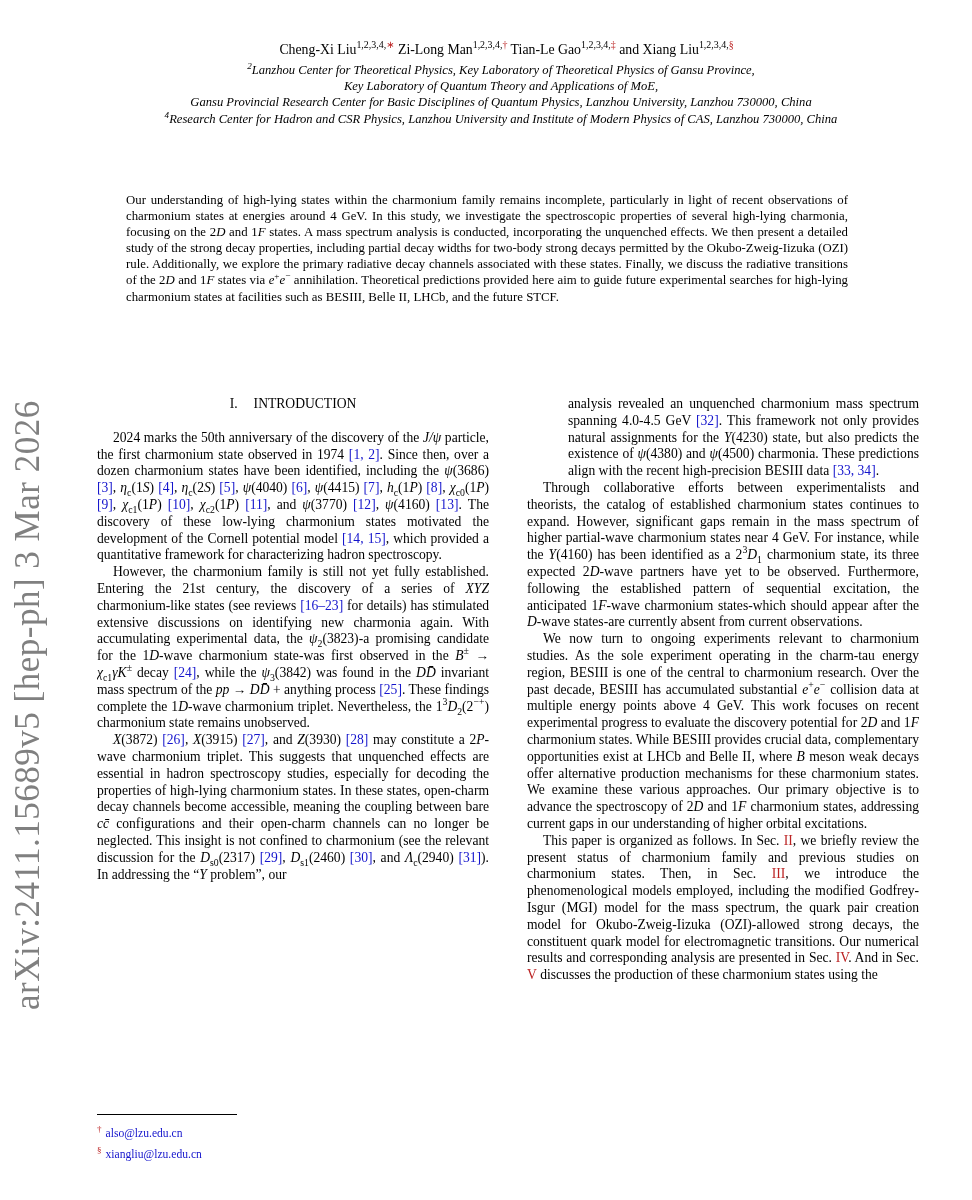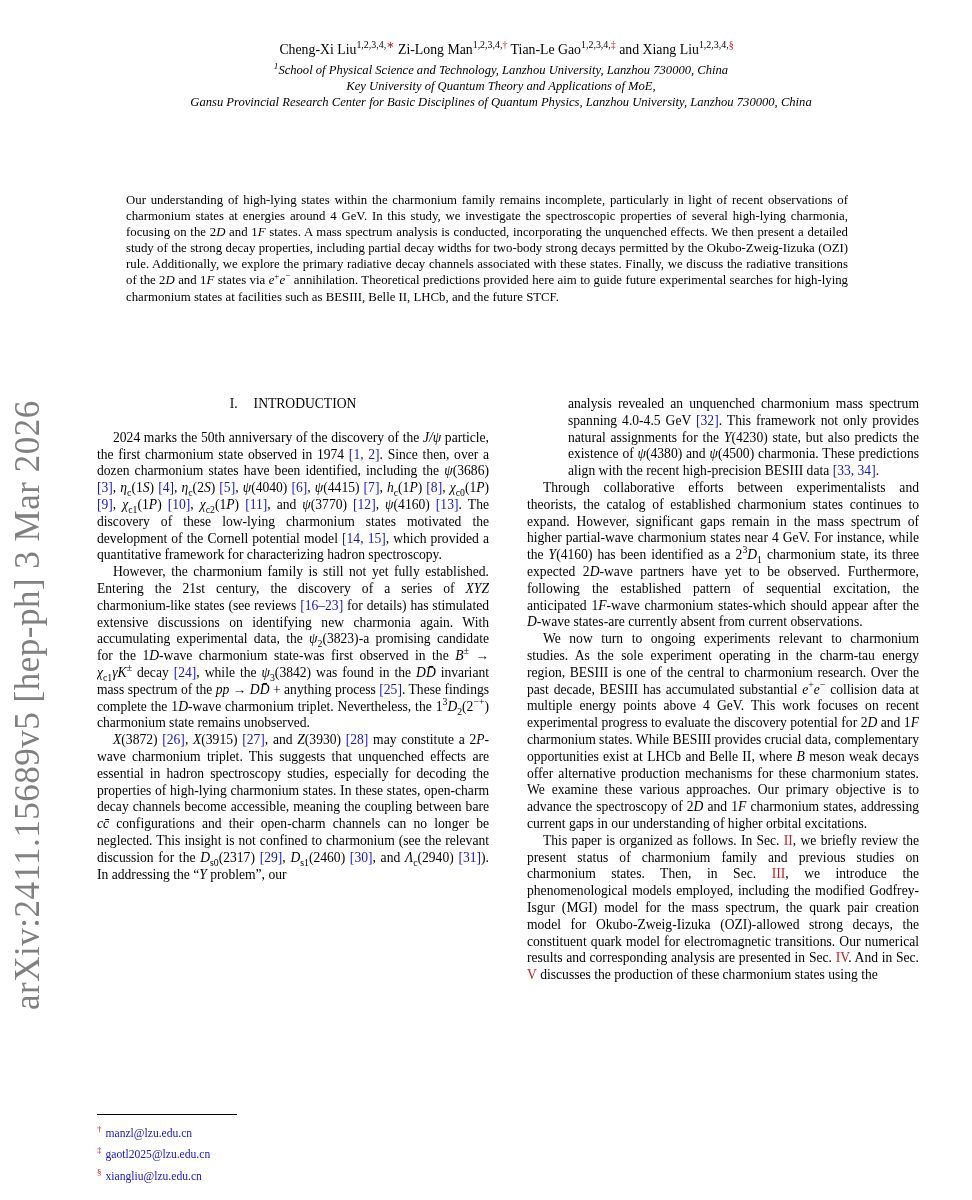--- a/index.html
+++ b/index.html
@@ -111,23 +111,24 @@
 <body>
 
 <div class="page">
 
   <div class="sideline">arXiv:2411.15689v5 [hep-ph] 3 Mar 2026</div>
 
 
   <div class="authors"><span class="sg-t">Cheng-Xi Liu</span><sup class="sg-sup">1,2,3,4,</sup><sup class="sg-rsup">∗</sup><span class="sg-t"> Zi-Long Man</span><sup class="sg-sup">1,2,3,4,</sup><sup class="sg-rsup">†</sup><span class="sg-t"> Tian-Le Gao</span><sup class="sg-sup">1,2,3,4,</sup><sup class="sg-rsup">‡</sup><span class="sg-t"> and Xiang Liu</span><sup class="sg-sup">1,2,3,4,</sup><sup class="sg-rsup">§</sup></div>
 
   <div class="affiliations">
-      <div><sup>1</sup>School of Physical Science and Technology, Lanzhou University, Lanzhou 730000, China</div>
-      <div>Key University of Quantum Theory and Applications of MoE,</div>
+      <div><sup>2</sup>Lanzhou Center for Theoretical Physics, Key Laboratory of Theoretical Physics of Gansu Province,</div>
+      <div>Key Laboratory of Quantum Theory and Applications of MoE,</div>
       <div>Gansu Provincial Research Center for Basic Disciplines of Quantum Physics, Lanzhou University, Lanzhou 730000, China</div>
+      <div><sup>4</sup>Research Center for Hadron and CSR Physics, Lanzhou University and Institute of Modern Physics of CAS, Lanzhou 730000, China</div>
     </div>
 
   <div class="abstract"><span class="sg-t">Our understanding of high-lying states within the charmonium family remains incomplete, particularly in light of recent observations of charmonium states at energies around 4 GeV. In this study, we investigate the spectroscopic properties of several high-lying charmonia, focusing on the 2</span><span class="sg-i">D</span><span class="sg-t"> and 1</span><span class="sg-i">F</span><span class="sg-t"> states. A mass spectrum analysis is conducted, incorporating the unquenched effects. We then present a detailed study of the strong decay properties, including partial decay widths for two-body strong decays permitted by the Okubo-Zweig-Iizuka (OZI) rule. Additionally, we explore the primary radiative decay channels associated with these states. Finally, we discuss the radiative transitions of the 2</span><span class="sg-i">D</span><span class="sg-t"> and 1</span><span class="sg-i">F</span><span class="sg-t"> states via </span><span class="sg-i">e</span><sup class="sg-sup">+</sup><span class="sg-i">e</span><sup class="sg-sup">−</sup><span class="sg-t"> annihilation. Theoretical predictions provided here aim to guide future experimental searches for high-lying charmonium states at facilities such as BESIII, Belle II, LHCb, and the future STCF.</span></div>
 
   <div class="col col-left">
     <div class="section-heading">
       <span class="sec-num">I.</span><span>INTRODUCTION</span>
     </div>
     <div>
         <p class="para"><span class="sg-t">2024 marks the 50th anniversary of the discovery of the </span><span class="sg-i">J/ψ</span><span class="sg-t"> particle, the first charmonium state observed in 1974 </span><span class="sg-c">[1, 2]</span><span class="sg-t">. Since then, over a dozen charmonium states have been identified, including the </span><span class="sg-i">ψ</span><span class="sg-t">(3686) </span><span class="sg-c">[3]</span><span class="sg-t">, </span><span class="sg-i">η</span><sub class="sg-sub">c</sub><span class="sg-t">(1</span><span class="sg-i">S</span><span class="sg-t">) </span><span class="sg-c">[4]</span><span class="sg-t">, </span><span class="sg-i">η</span><sub class="sg-sub">c</sub><span class="sg-t">(2</span><span class="sg-i">S</span><span class="sg-t">) </span><span class="sg-c">[5]</span><span class="sg-t">, </span><span class="sg-i">ψ</span><span class="sg-t">(4040) </span><span class="sg-c">[6]</span><span class="sg-t">, </span><span class="sg-i">ψ</span><span class="sg-t">(4415) </span><span class="sg-c">[7]</span><span class="sg-t">, </span><span class="sg-i">h</span><sub class="sg-sub">c</sub><span class="sg-t">(1</span><span class="sg-i">P</span><span class="sg-t">) </span><span class="sg-c">[8]</span><span class="sg-t">, </span><span class="sg-i">χ</span><sub class="sg-sub">c0</sub><span class="sg-t">(1</span><span class="sg-i">P</span><span class="sg-t">) </span><span class="sg-c">[9]</span><span class="sg-t">, </span><span class="sg-i">χ</span><sub class="sg-sub">c1</sub><span class="sg-t">(1</span><span class="sg-i">P</span><span class="sg-t">) </span><span class="sg-c">[10]</span><span class="sg-t">, </span><span class="sg-i">χ</span><sub class="sg-sub">c2</sub><span class="sg-t">(1</span><span class="sg-i">P</span><span class="sg-t">) </span><span class="sg-c">[11]</span><span class="sg-t">, and </span><span class="sg-i">ψ</span><span class="sg-t">(3770) </span><span class="sg-c">[12]</span><span class="sg-t">, </span><span class="sg-i">ψ</span><span class="sg-t">(4160) </span><span class="sg-c">[13]</span><span class="sg-t">. The discovery of these low-lying charmonium states motivated the development of the Cornell potential model </span><span class="sg-c">[14, 15]</span><span class="sg-t">, which provided a quantitative framework for characterizing hadron spectroscopy.</span></p>
@@ -139,19 +140,18 @@
   <div class="col col-right">
       <p class="para noindent"><span class="sg-t">analysis revealed an unquenched charmonium mass spectrum spanning 4.0-4.5 GeV </span><span class="sg-c">[32]</span><span class="sg-t">. This framework not only provides natural assignments for the </span><span class="sg-i">Y</span><span class="sg-t">(4230) state, but also predicts the existence of </span><span class="sg-i">ψ</span><span class="sg-t">(4380) and </span><span class="sg-i">ψ</span><span class="sg-t">(4500) charmonia. These predictions align with the recent high-precision BESIII data </span><span class="sg-c">[33, 34]</span><span class="sg-t">.</span></p>
       <p class="para"><span class="sg-t">Through collaborative efforts between experimentalists and theorists, the catalog of established charmonium states continues to expand. However, significant gaps remain in the mass spectrum of higher partial-wave charmonium states near 4 GeV. For instance, while the </span><span class="sg-i">Y</span><span class="sg-t">(4160) has been identified as a 2</span><sup class="sg-sup">3</sup><span class="sg-i">D</span><sub class="sg-sub">1</sub><span class="sg-t"> charmonium state, its three expected 2</span><span class="sg-i">D</span><span class="sg-t">-wave partners have yet to be observed. Furthermore, following the established pattern of sequential excitation, the anticipated 1</span><span class="sg-i">F</span><span class="sg-t">-wave charmonium states-which should appear after the </span><span class="sg-i">D</span><span class="sg-t">-wave states-are currently absent from current observations.</span></p>
       <p class="para"><span class="sg-t">We now turn to ongoing experiments relevant to charmonium studies. As the sole experiment operating in the charm-tau energy region, BESIII is one of the central to charmonium research. Over the past decade, BESIII has accumulated substantial </span><span class="sg-i">e</span><sup class="sg-sup">+</sup><span class="sg-i">e</span><sup class="sg-sup">−</sup><span class="sg-t"> collision data at multiple energy points above 4 GeV. This work focuses on recent experimental progress to evaluate the discovery potential for 2</span><span class="sg-i">D</span><span class="sg-t"> and 1</span><span class="sg-i">F</span><span class="sg-t"> charmonium states. While BESIII provides crucial data, complementary opportunities exist at LHCb and Belle II, where </span><span class="sg-i">B</span><span class="sg-t"> meson weak decays offer alternative production mechanisms for these charmonium states. We examine these various approaches. Our primary objective is to advance the spectroscopy of 2</span><span class="sg-i">D</span><span class="sg-t"> and 1</span><span class="sg-i">F</span><span class="sg-t"> charmonium states, addressing current gaps in our understanding of higher orbital excitations.</span></p>
       <p class="para"><span class="sg-t">This paper is organized as follows. In Sec. </span><span class="sg-r">II</span><span class="sg-t">, we briefly review the present status of charmonium family and previous studies on charmonium states. Then, in Sec. </span><span class="sg-r">III</span><span class="sg-t">, we introduce the phenomenological models employed, including the modified Godfrey-Isgur (MGI) model for the mass spectrum, the quark pair creation model for Okubo-Zweig-Iizuka (OZI)-allowed strong decays, the constituent quark model for electromagnetic transitions. Our numerical results and corresponding analysis are presented in Sec. </span><span class="sg-r">IV</span><span class="sg-t">. And in Sec. </span><span class="sg-r">V</span><span class="sg-t"> discusses the production of these charmonium states using the</span></p>
     </div>
 
   <div class="footnotes">
     <div class="footnote-rule"></div>
     <div>
-        <div><span class="fn-sym">†</span><span class="fn-email">manzl@lzu.edu.cn</span></div>
-        <div><span class="fn-sym">‡</span><span class="fn-email">gaotl2025@lzu.edu.cn</span></div>
+        <div><span class="fn-sym">†</span><span class="fn-email">also@lzu.edu.cn</span></div>
         <div><span class="fn-sym">§</span><span class="fn-email">xiangliu@lzu.edu.cn</span></div>
       </div>
   </div>
 
 </div>
 
 </body></html>

